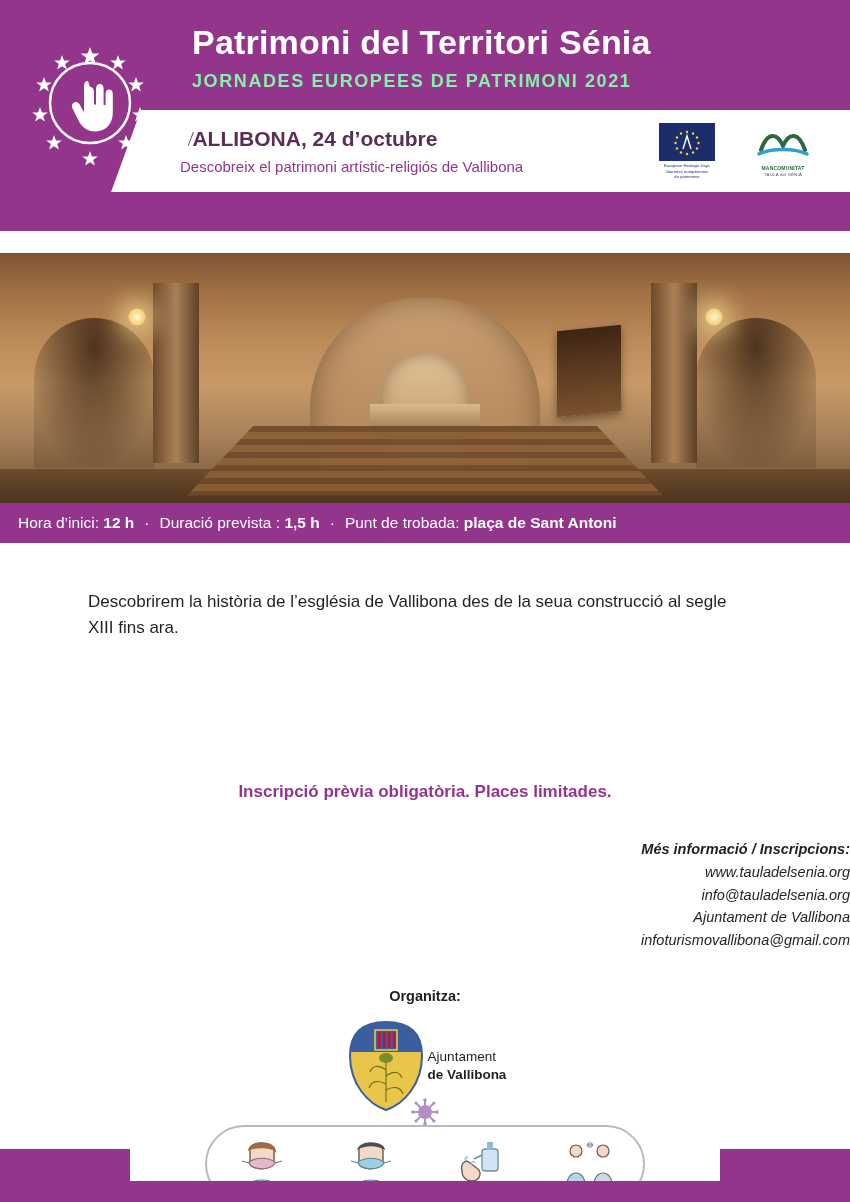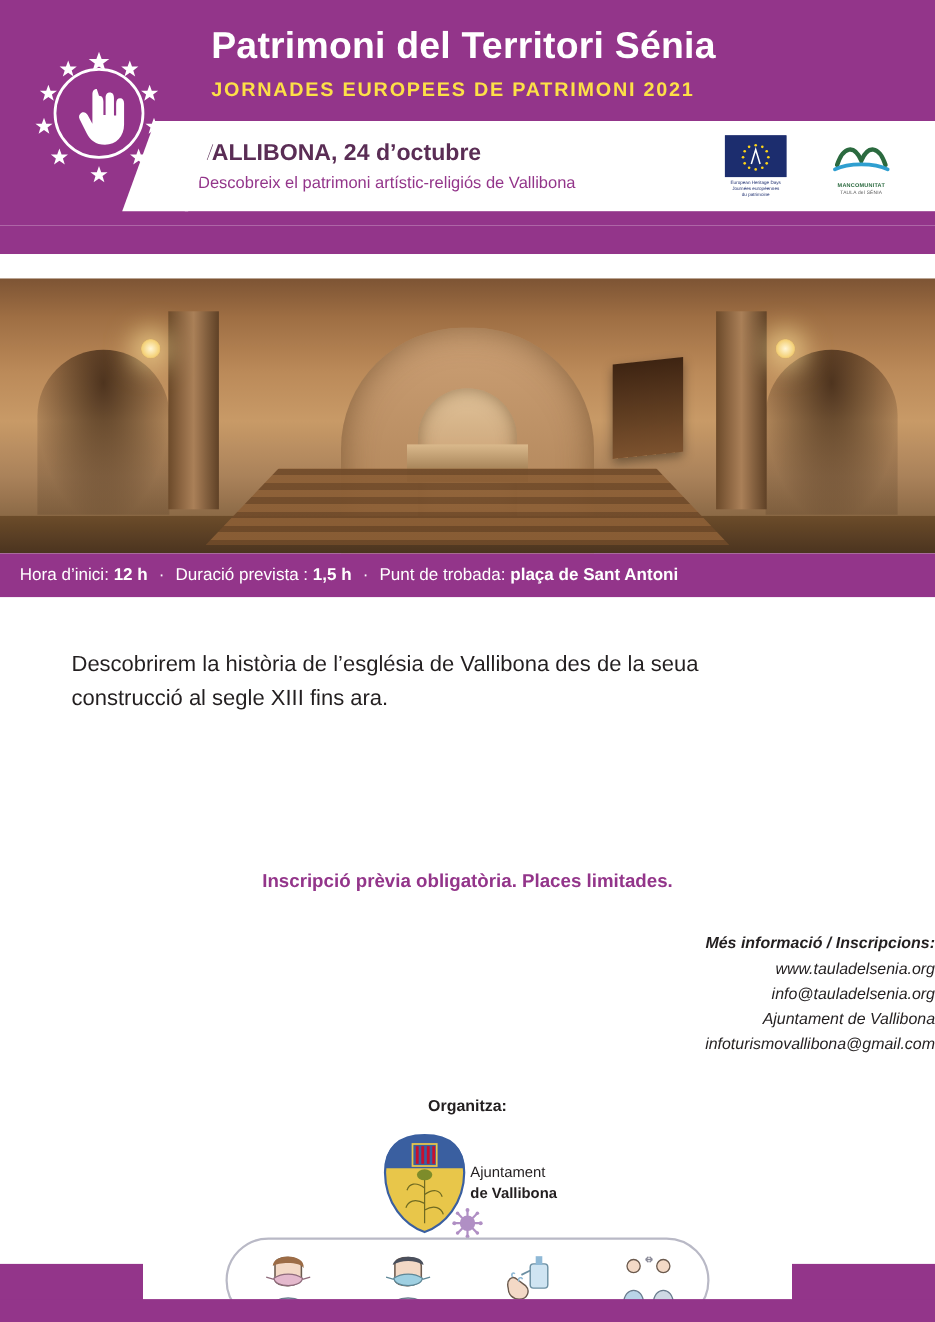--- a/index.html
+++ b/index.html
@@ -30,21 +30,21 @@
 
   .title-block { padding: 24px 0 0 12px; }
   .main-title {
     color: #ffffff;
     font-size: 34px;
     font-weight: bold;
     letter-spacing: 0.2px;
     line-height: 1.1;
   }
   .sub-title {
-    color: #fde047;
+    color: #86efac;
     font-size: 18px;
     font-weight: bold;
     letter-spacing: 1.6px;
     margin-top: 10px;
   }
 
   .band {
     position: absolute;
     left: -12px; right: 0; top: 110px;
     height: 82px;
@@ -166,23 +166,23 @@
     align-items: center;
     padding-left: 18px;
     font-size: 15.5px;
   }
   .info-bar b { font-weight: bold; text-align: right; }
   .info-dot { padding: 0 10px; }
 
   
   .body-area { position: relative; height: 662px; background:#fff; }
   .lead {
-    padding: 46px 118px 0 65px;
+    padding: 46px 118px 0 88px;
     color: #231f20;
-    font-size: 20px;
+    font-size: 17px;
     line-height: 1.55;
   }
   .notice {
     margin-top: 140px;
     text-align: center;
     color: #93358a;
     font-weight: bold;
     font-size: 17px;
   }
   .contact {

